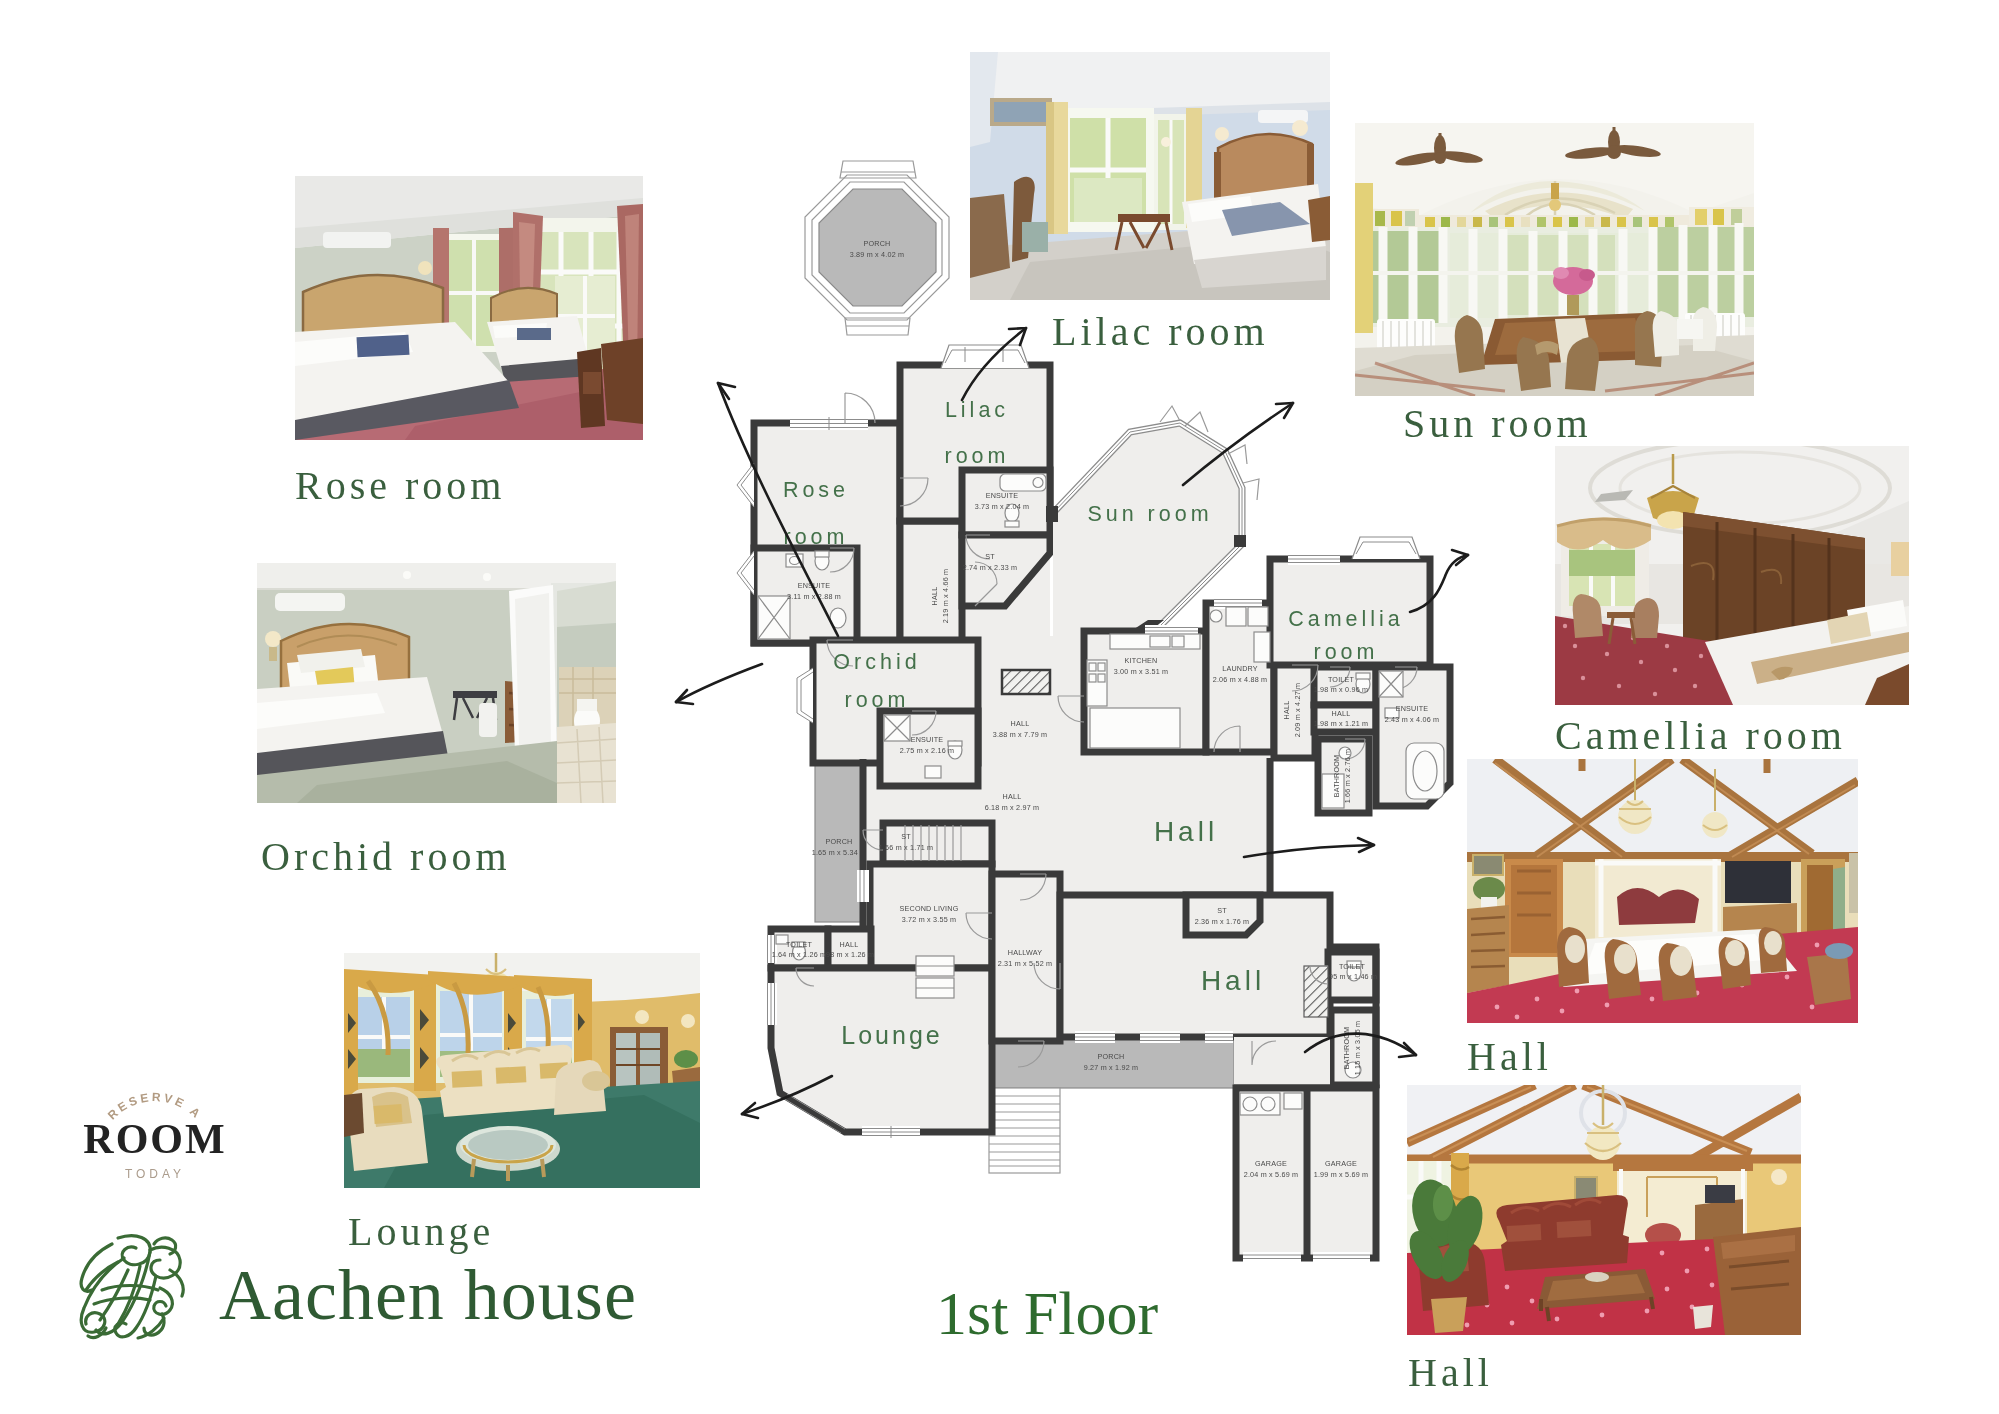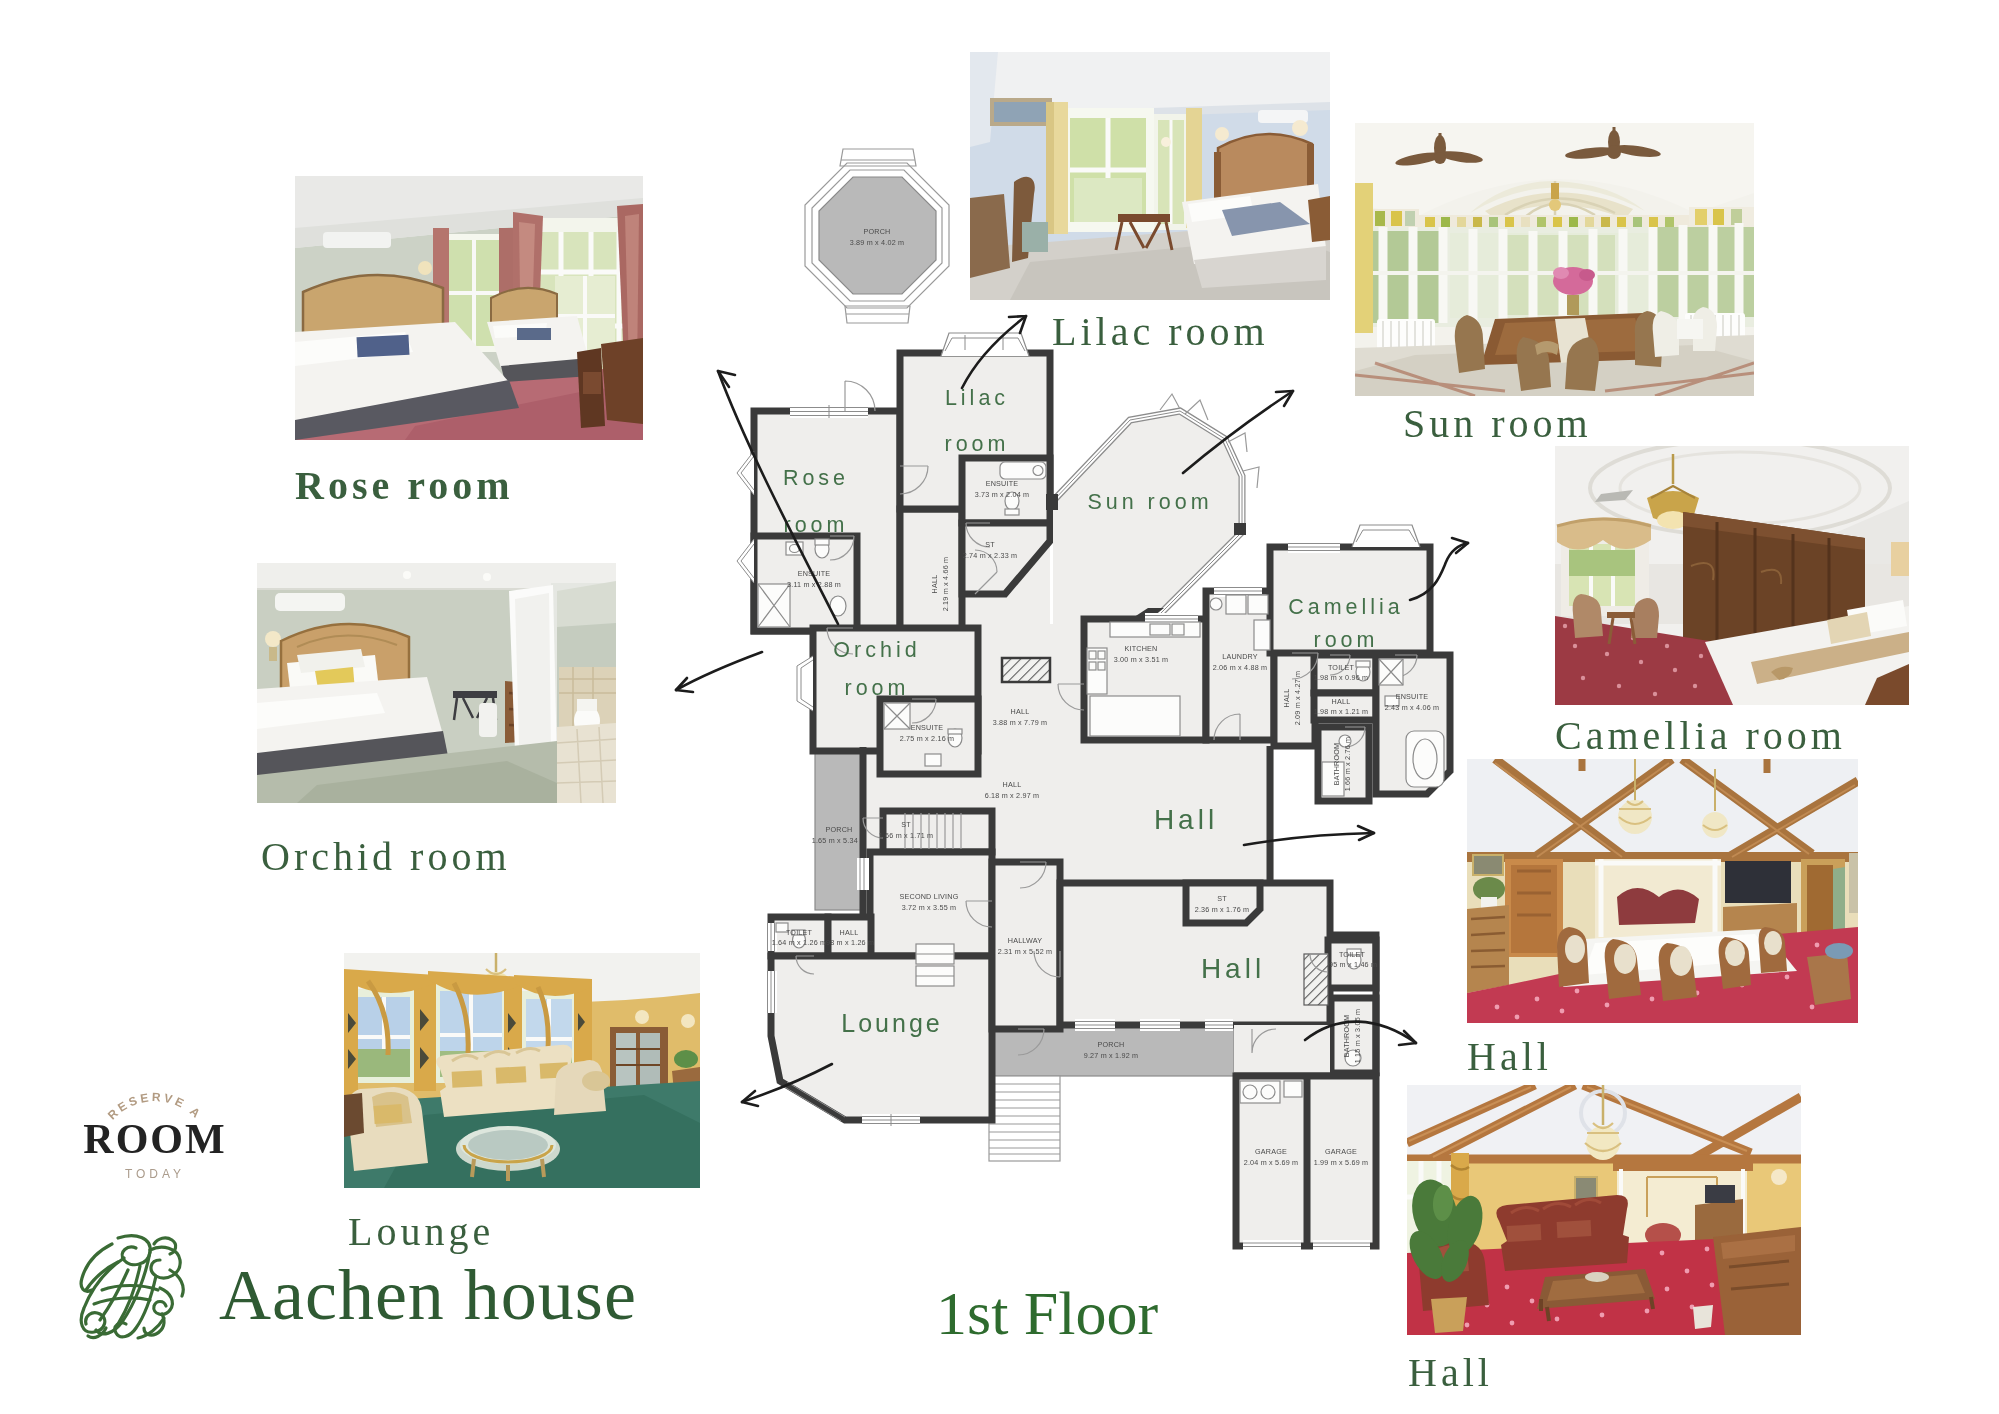--- a/index.html
+++ b/index.html
@@ -59,21 +59,21 @@
 
 <polygon points="306,168 348,162 348,248 312,244" fill="#6e4128"></polygon>
 
 <polygon points="282,176 306,172 310,250 286,252" fill="#5f3722"></polygon>
 <rect x="288" y="196" width="18" height="22" fill="#7a4a30"></rect>
 
 <circle cx="130" cy="92" r="7" fill="#f0e3bc"></circle>
 </svg>
 </div>
 
-<div class="cap" style="left:295px;top:462px;font-weight:bold;">Rose room</div>
+<div class="cap" style="left:295px;top:462px;">Rose room</div>
 
 <div class="photo" id="ph-lilac" style="left:970px;top:52px;width:360px;height:248px;">
 <svg width="360" height="248" viewBox="0 0 360 248">
 <rect width="360" height="248" fill="#d0dbe8"></rect>
 
 <polygon points="0,0 360,0 360,55 0,68" fill="#f0f1f2"></polygon>
 <polygon points="0,62 360,50 360,58 0,70" fill="#dde2e8"></polygon>
 <polygon points="0,0 28,0 20,90 0,95" fill="#e3e8ee"></polygon>
 
 <rect x="288" y="58" width="50" height="13" rx="4" fill="#f4f5f6"></rect>
@@ -681,21 +681,21 @@
 </g>
 </svg>
 </div>
 
 <div style="position:absolute;left:219px;top:1254px;font-family:'Liberation Serif',serif;
      font-size:72px;color:#2f5a33;letter-spacing:1px;">Aachen house</div>
 
 <div style="position:absolute;left:936px;top:1278px;font-family:'Liberation Serif',serif;
      font-size:62px;color:#2e6b2e;text-align:right;">1st Floor</div>
 
-<div id="plan" style="position:absolute;left:660px;top:136px;width:820px;height:1150px;">
+<div id="plan" style="position:absolute;left:660px;top:148px;width:820px;height:1150px;">
 <svg width="820" height="1150" viewBox="660 140 820 1150">
 <defs>
 <pattern id="hatch" width="7" height="7" patternTransform="rotate(45)" patternUnits="userSpaceOnUse">
   <rect width="7" height="7" fill="#f2f2f0"></rect>
             <line x1="0" y1="0" x2="0" y2="7" stroke="#5a5a5a" stroke-width="2.2"></line>
 </pattern>
 <style>
  .wall{fill:#efeeec;stroke:#3a3a3a;stroke-width:7;stroke-linejoin:miter;}
  .fillonly{fill:#efeeec;stroke:none;}
  .wl{stroke:#3a3a3a;stroke-width:7;fill:none;}

